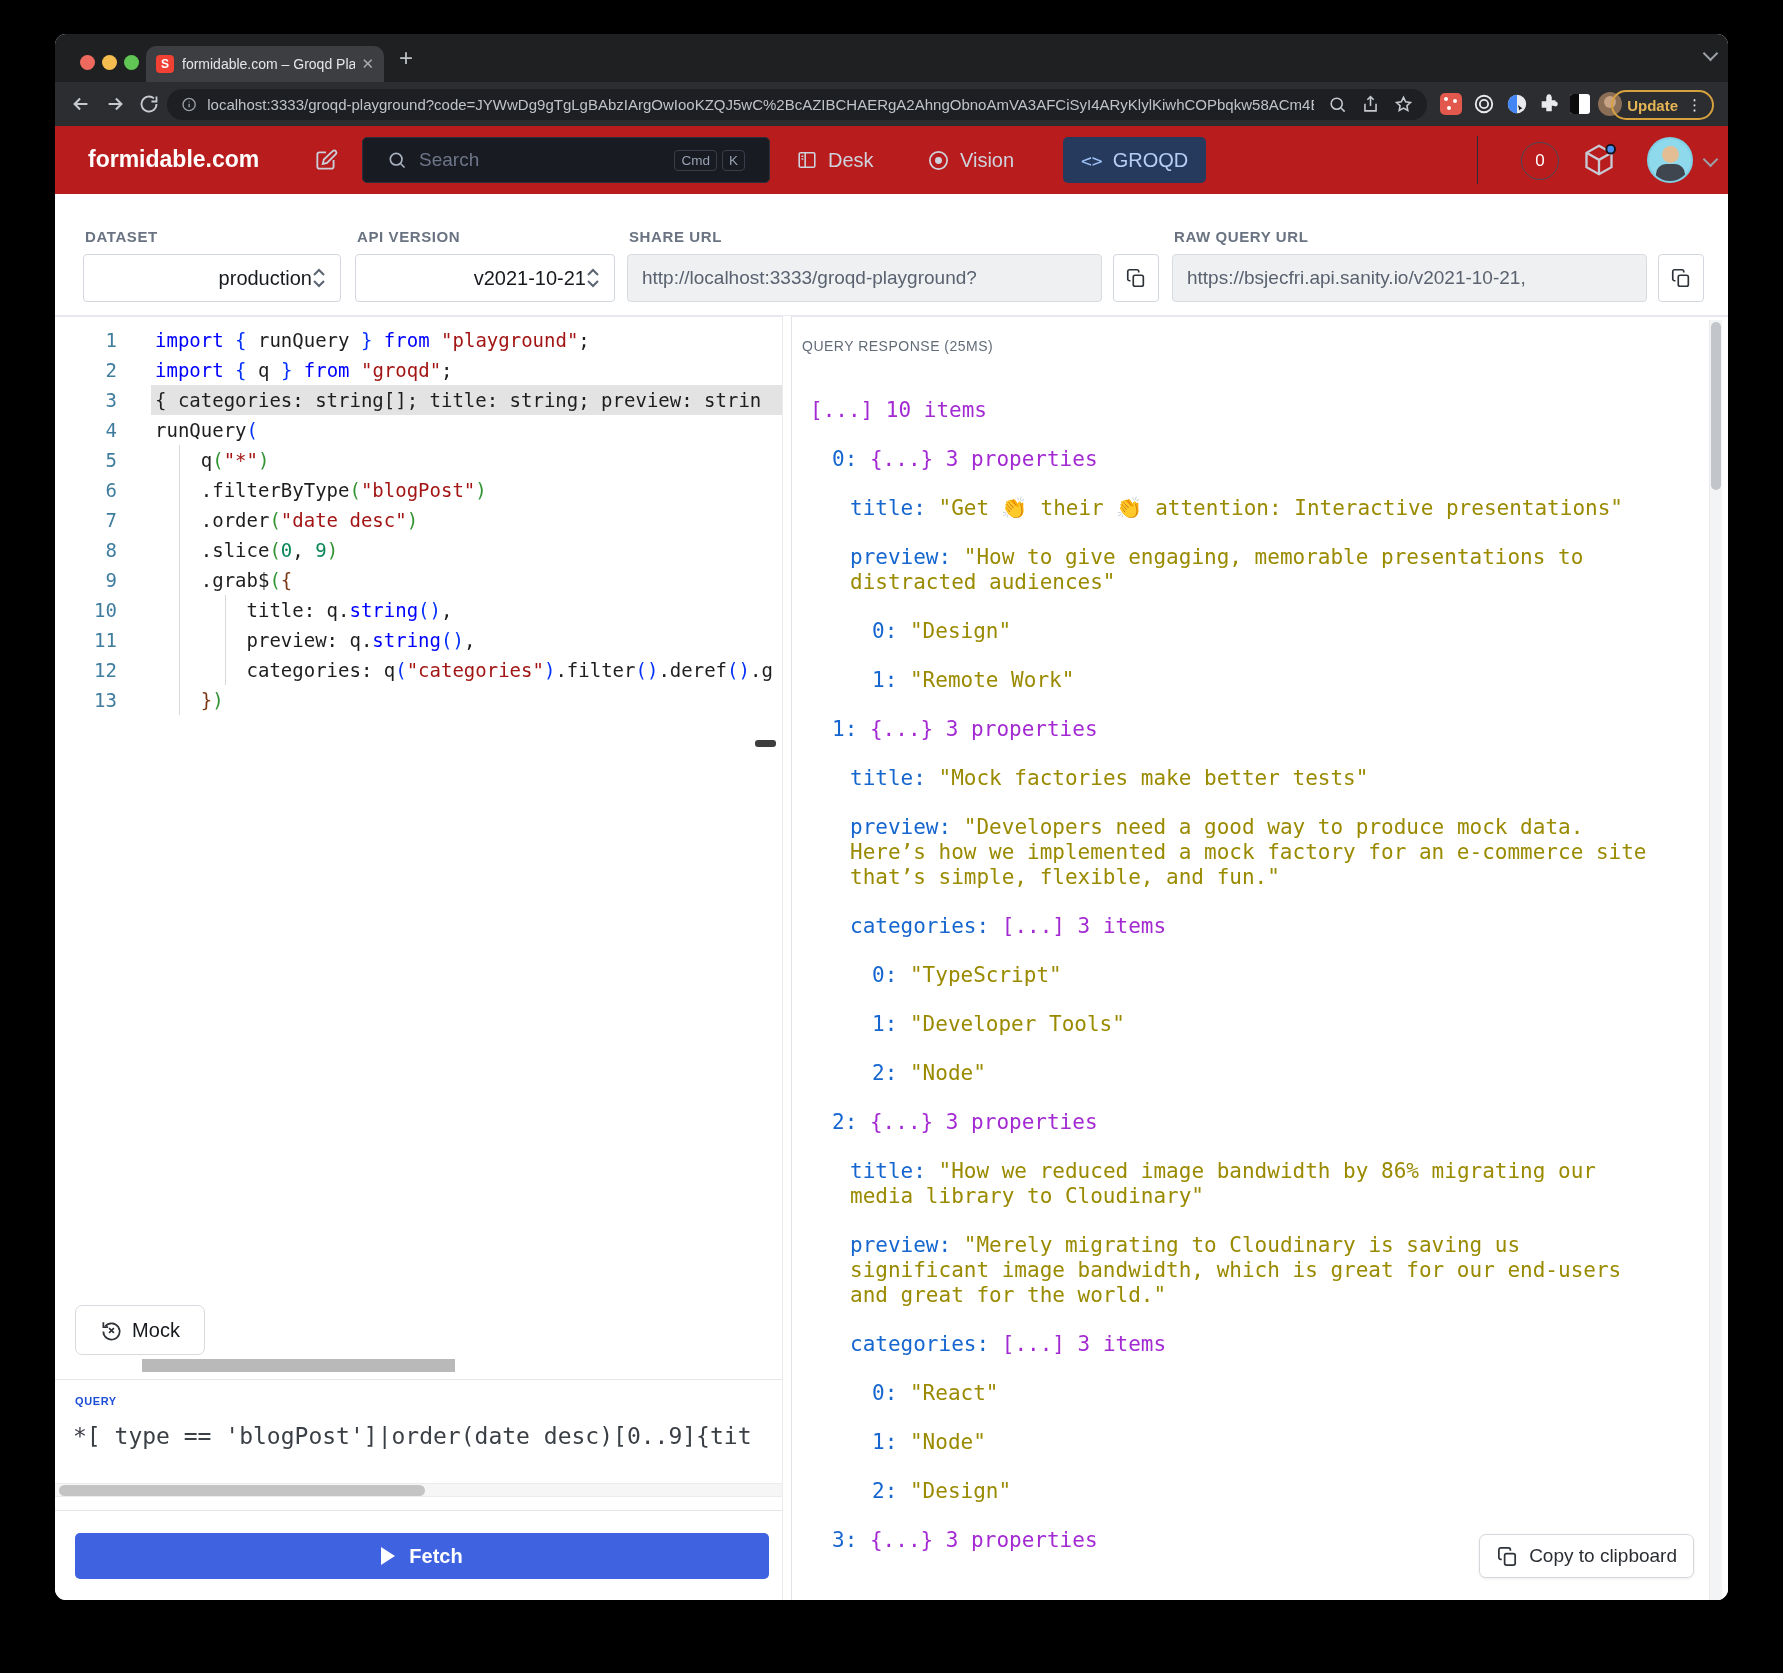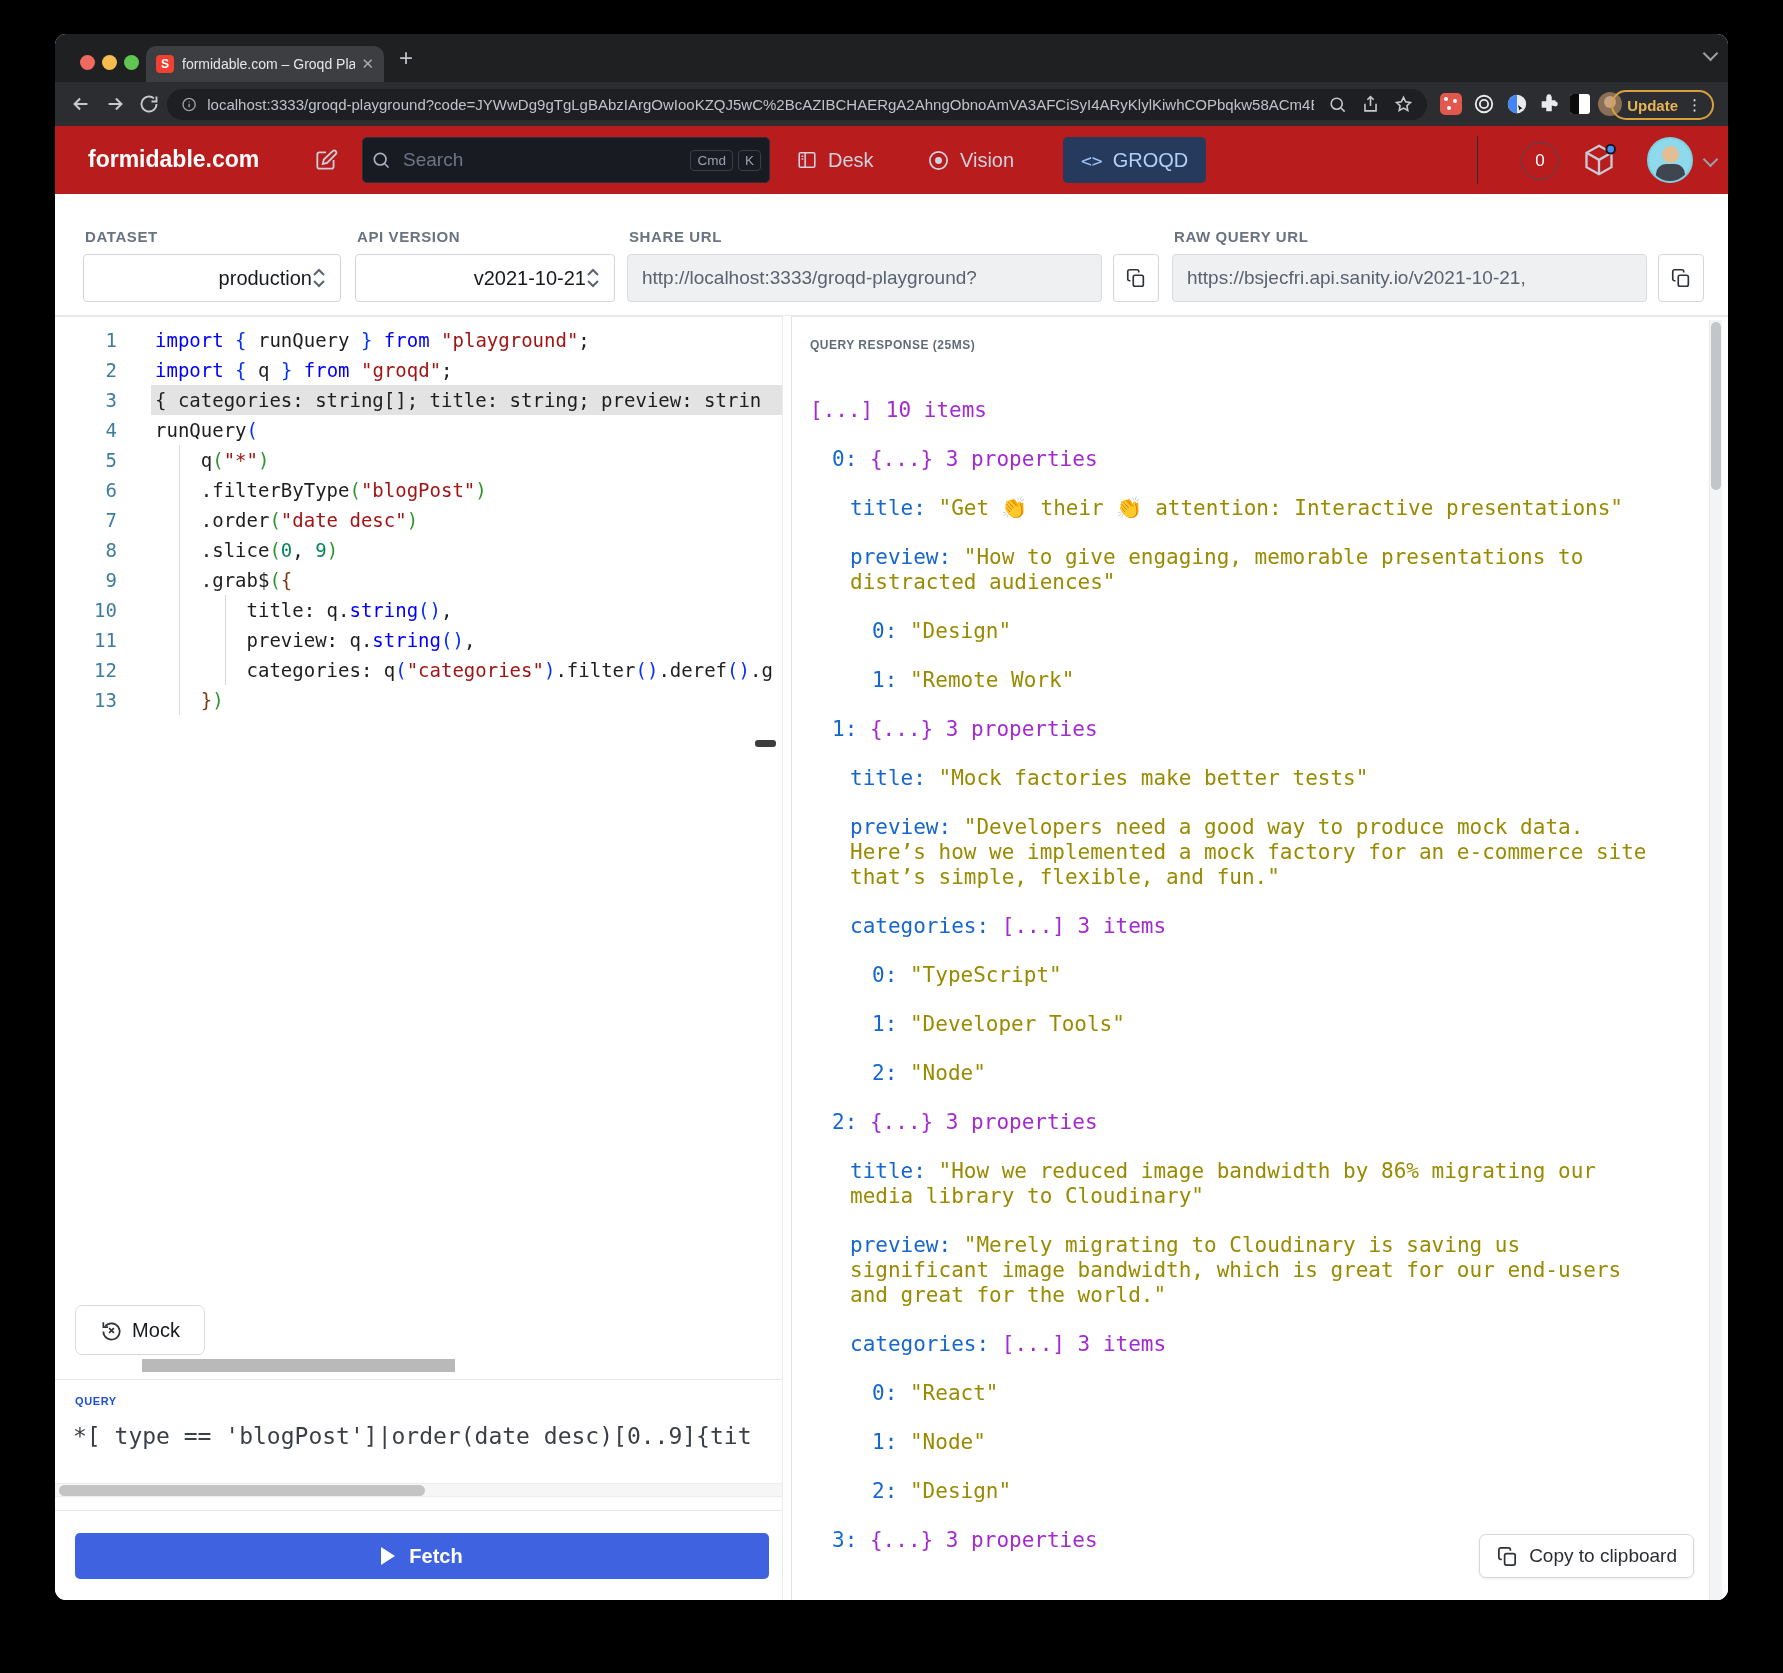--- a/index.html
+++ b/index.html
@@ -40,21 +40,21 @@
   .update-pill{position:absolute;right:14px;top:8px;height:30px;border:2px solid #d7a23e;border-radius:16px;
         display:flex;align-items:center;padding:0 10px 0 14px;box-sizing:border-box;}
   .update-pill span{color:#e5b455;font-size:15px;font-weight:600;}
   .kebab{color:#e8eaed;font-size:15px;margin-left:9px;letter-spacing:0;line-height:6px;}
 
   
   .app-header{position:absolute;left:0;top:92px;width:100%;height:68px;background:#b91c1c;}
   .brand{position:absolute;left:33px;top:20px;color:#fff;font-size:23px;font-weight:700;}
   .edit-ic{position:absolute;left:258px;top:21px;}
   .searchbox{position:absolute;left:307px;top:11px;width:408px;height:46px;background:#191b22;border:1px solid #2c2f3a;
-        border-radius:5px;display:flex;align-items:center;padding:0 8px;box-sizing:border-box;}
+        border-radius:5px;display:flex;align-items:center;padding:0 24px;box-sizing:border-box;}
   .searchbox input{background:transparent;border:none;outline:none;color:#cfd5e1;font-size:19px;flex:1 1 auto;
         font-family:"Liberation Sans",sans-serif;margin-left:10px;min-width:0;}
   .searchbox input::placeholder{color:#6d7688;}
   .kbd{border:1px solid #3a3e4b;border-radius:4px;color:#98a1b3;font-size:13.5px;padding:2px 6px;margin-left:5px;flex:0 0 auto;}
   .navitem{position:absolute;top:11px;height:46px;display:flex;align-items:center;color:#ced3dd;font-size:20px;}
   .navitem .lbl{margin-left:10px;}
   .groqd{background:#263a5e;border-radius:5px;padding:0 18px;color:#b6cdf4;}
   .groqd .gi{font-family:"DejaVu Sans Mono",monospace;font-size:18px;color:#9fc0f5;}
   .hdr-sep{position:absolute;left:1422px;top:10px;width:1px;height:48px;background:#2a2d38;}
   .badge0{position:absolute;left:1466px;top:16px;width:36px;height:36px;border:1.5px solid #454a57;border-radius:50%;
@@ -105,21 +105,21 @@
   .query-text{position:absolute;left:18px;top:1106px;width:710px;font-family:"DejaVu Sans Mono",monospace;font-size:23px;
         color:#3a3f45;white-space:nowrap;overflow:hidden;}
   .hscroll2{position:absolute;left:0;top:1166px;width:728px;height:14px;background:#f6f6f6;border-top:1px solid #ececec;border-bottom:1px solid #ececec;box-sizing:border-box;}
   .hscroll2 .thumb{position:absolute;left:4px;top:1px;width:366px;height:11px;background:#c4c4c4;border-radius:6px;}
   .sep-b{position:absolute;left:0;top:1193px;width:728px;height:1px;background:#e4e6ea;}
   .fetch-btn{position:absolute;left:20px;top:1216px;width:694px;height:46px;background:#3f63e0;border-radius:5px;
         display:flex;align-items:center;justify-content:center;color:#fff;font-size:20px;font-weight:600;}
   .play{width:0;height:0;border-top:9px solid transparent;border-bottom:9px solid transparent;border-left:14px solid #fff;margin-right:14px;}
 
   
-  .resp-header{position:absolute;left:18px;top:21px;font-size:12px;font-weight:700;color:#626c78;letter-spacing:.5px;}
+  .resp-header{position:absolute;left:10px;top:21px;font-size:14px;font-weight:400;color:#626c78;letter-spacing:.5px;}
   .resp-body{position:absolute;left:18px;top:81px;width:880px;}
   .resp-entry{font-family:"DejaVu Sans Mono",monospace;font-size:21px;line-height:25px;margin-bottom:24px;max-width:810px;}
   .rk{color:#1666cf;} .rs{color:#9a8a00;} .rp{color:#a32ad2;} .rt{color:#333;}
   .vscroll{position:absolute;left:1654px;top:286px;width:12px;height:1280px;background:#f3f4f5;border-left:1px solid #e9e9e9;}
   .vscroll .thumb{position:absolute;left:1px;top:2px;width:10px;height:168px;background:#c2c5c9;border-radius:5px;}
   .copy-clip{position:absolute;right:34px;bottom:22px;height:44px;background:#fff;border:1px solid #d4d8dd;border-radius:7px;
         box-shadow:0 1px 3px rgba(0,0,0,.08);display:flex;align-items:center;padding:0 16px;font-size:19px;color:#2a2e33;box-sizing:border-box;}
   .copy-clip span{margin-left:10px;}
   svg{display:block;}
 </style>

